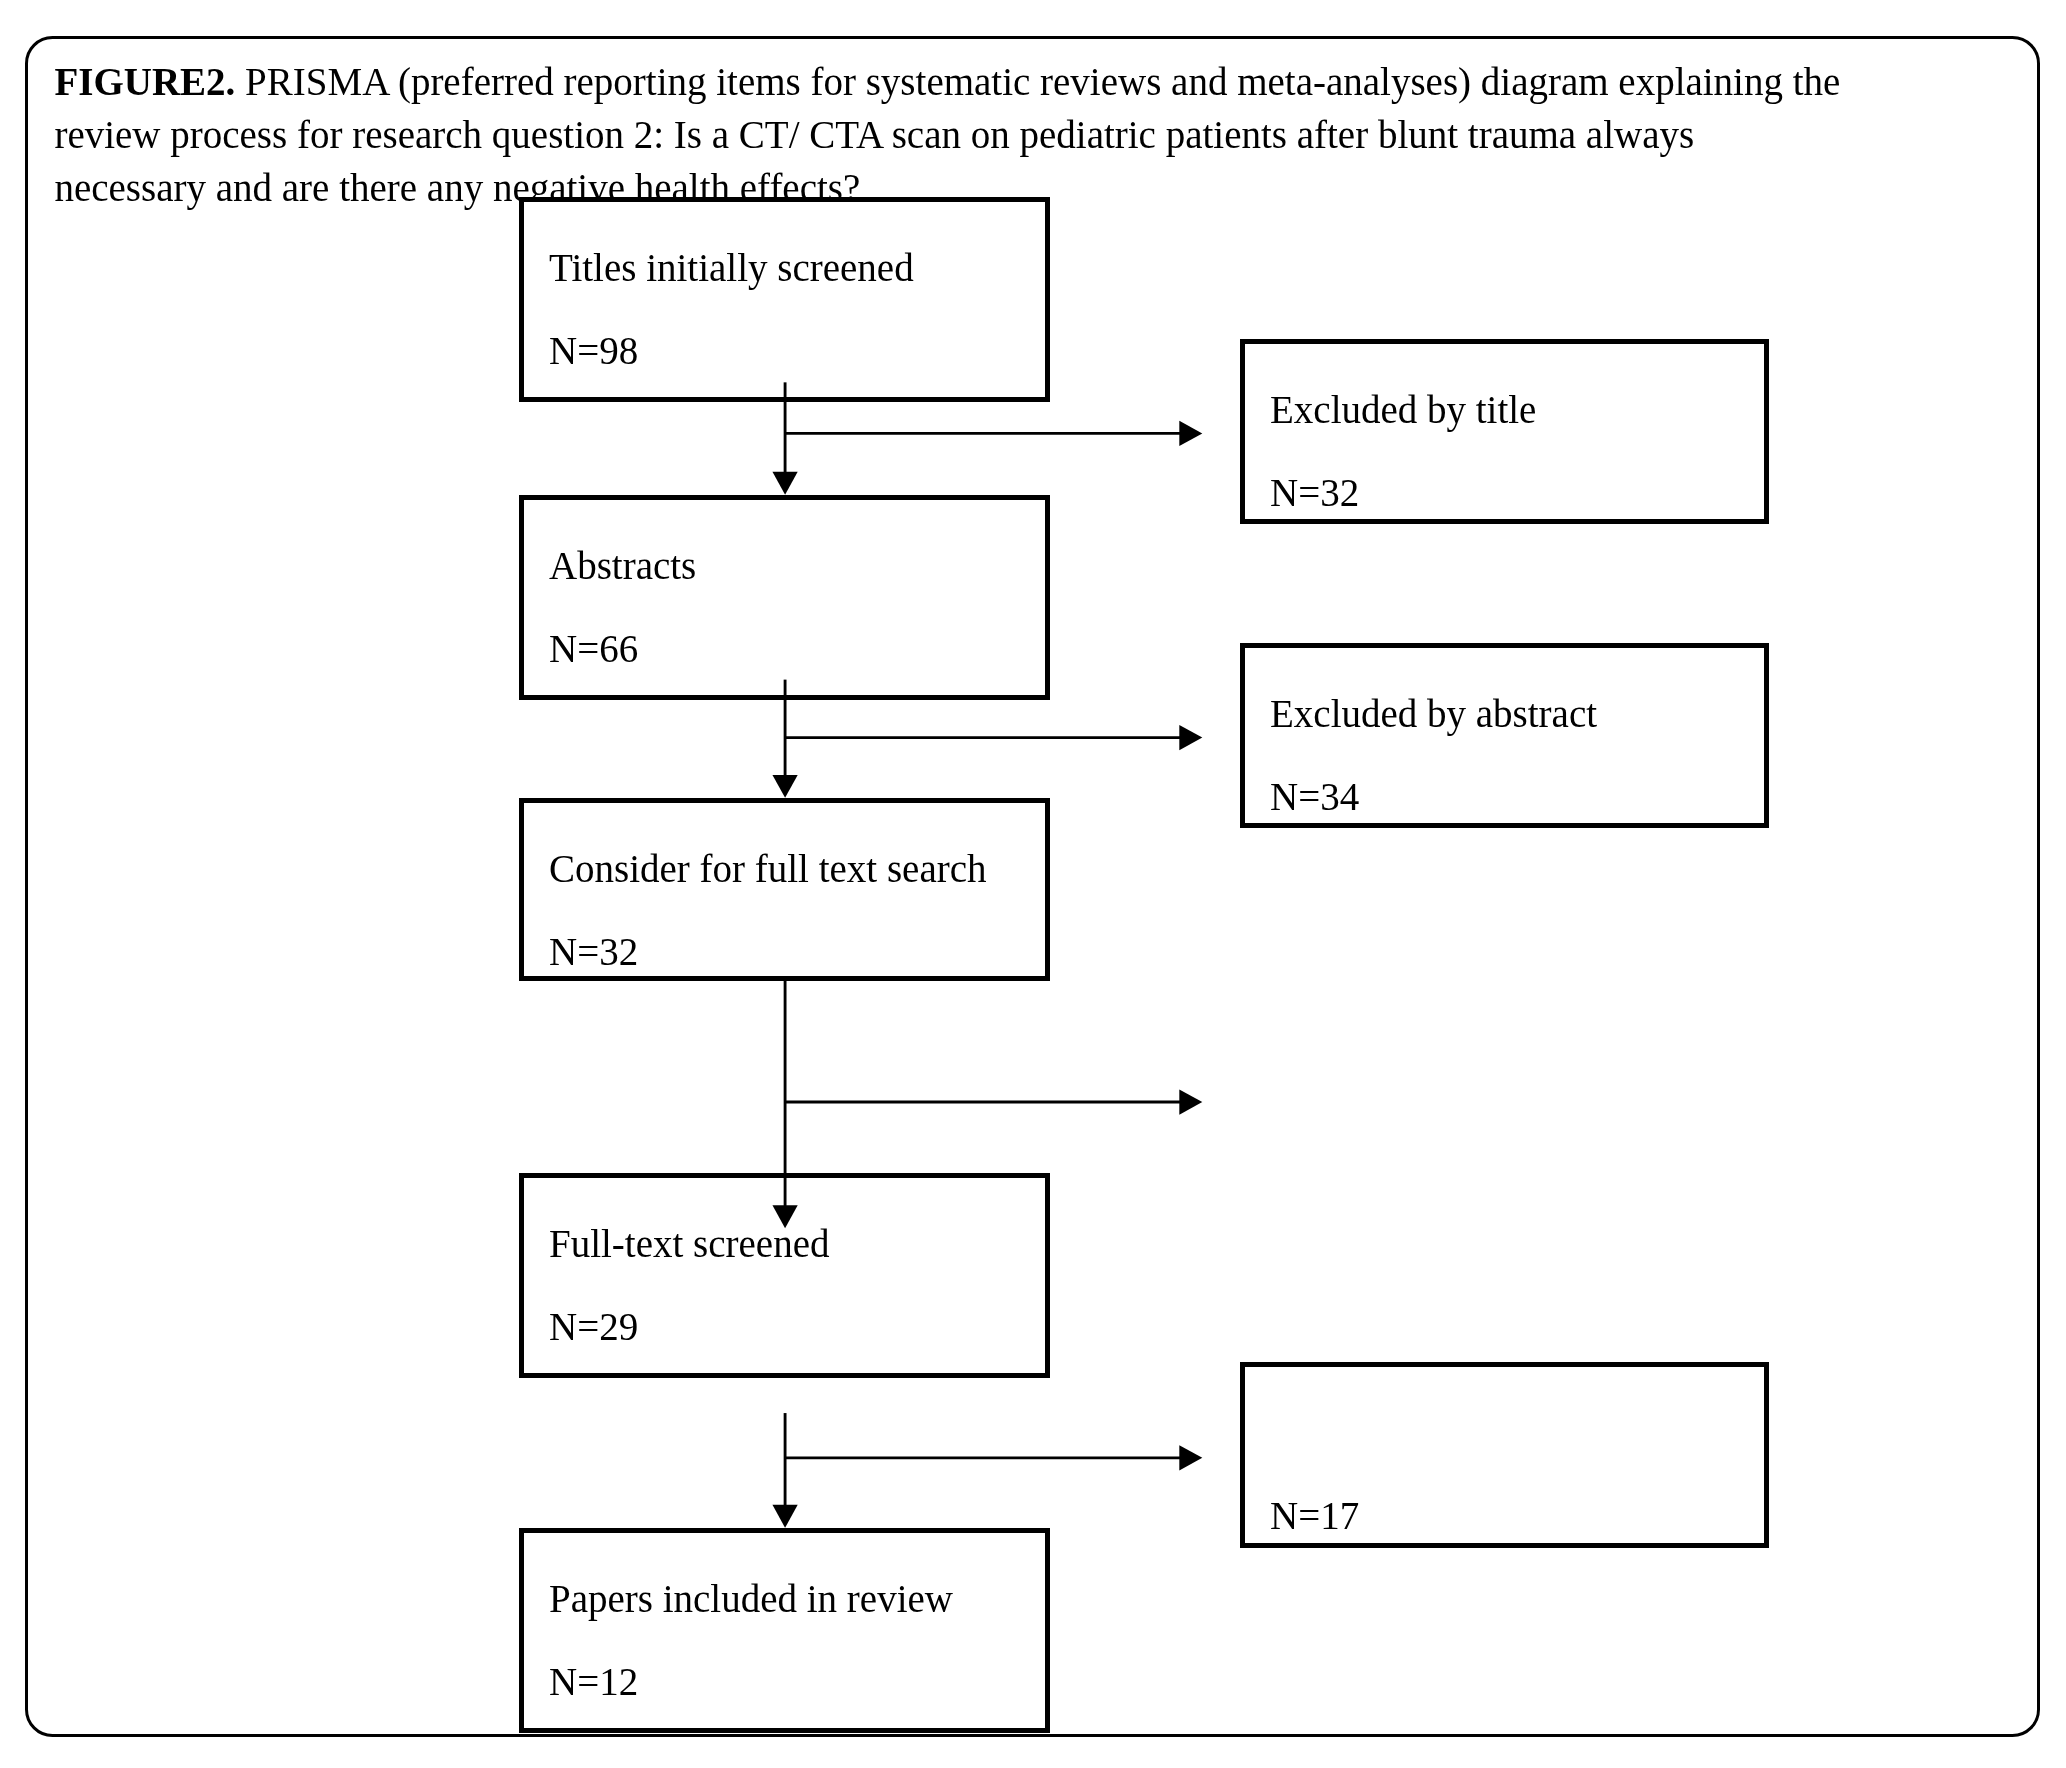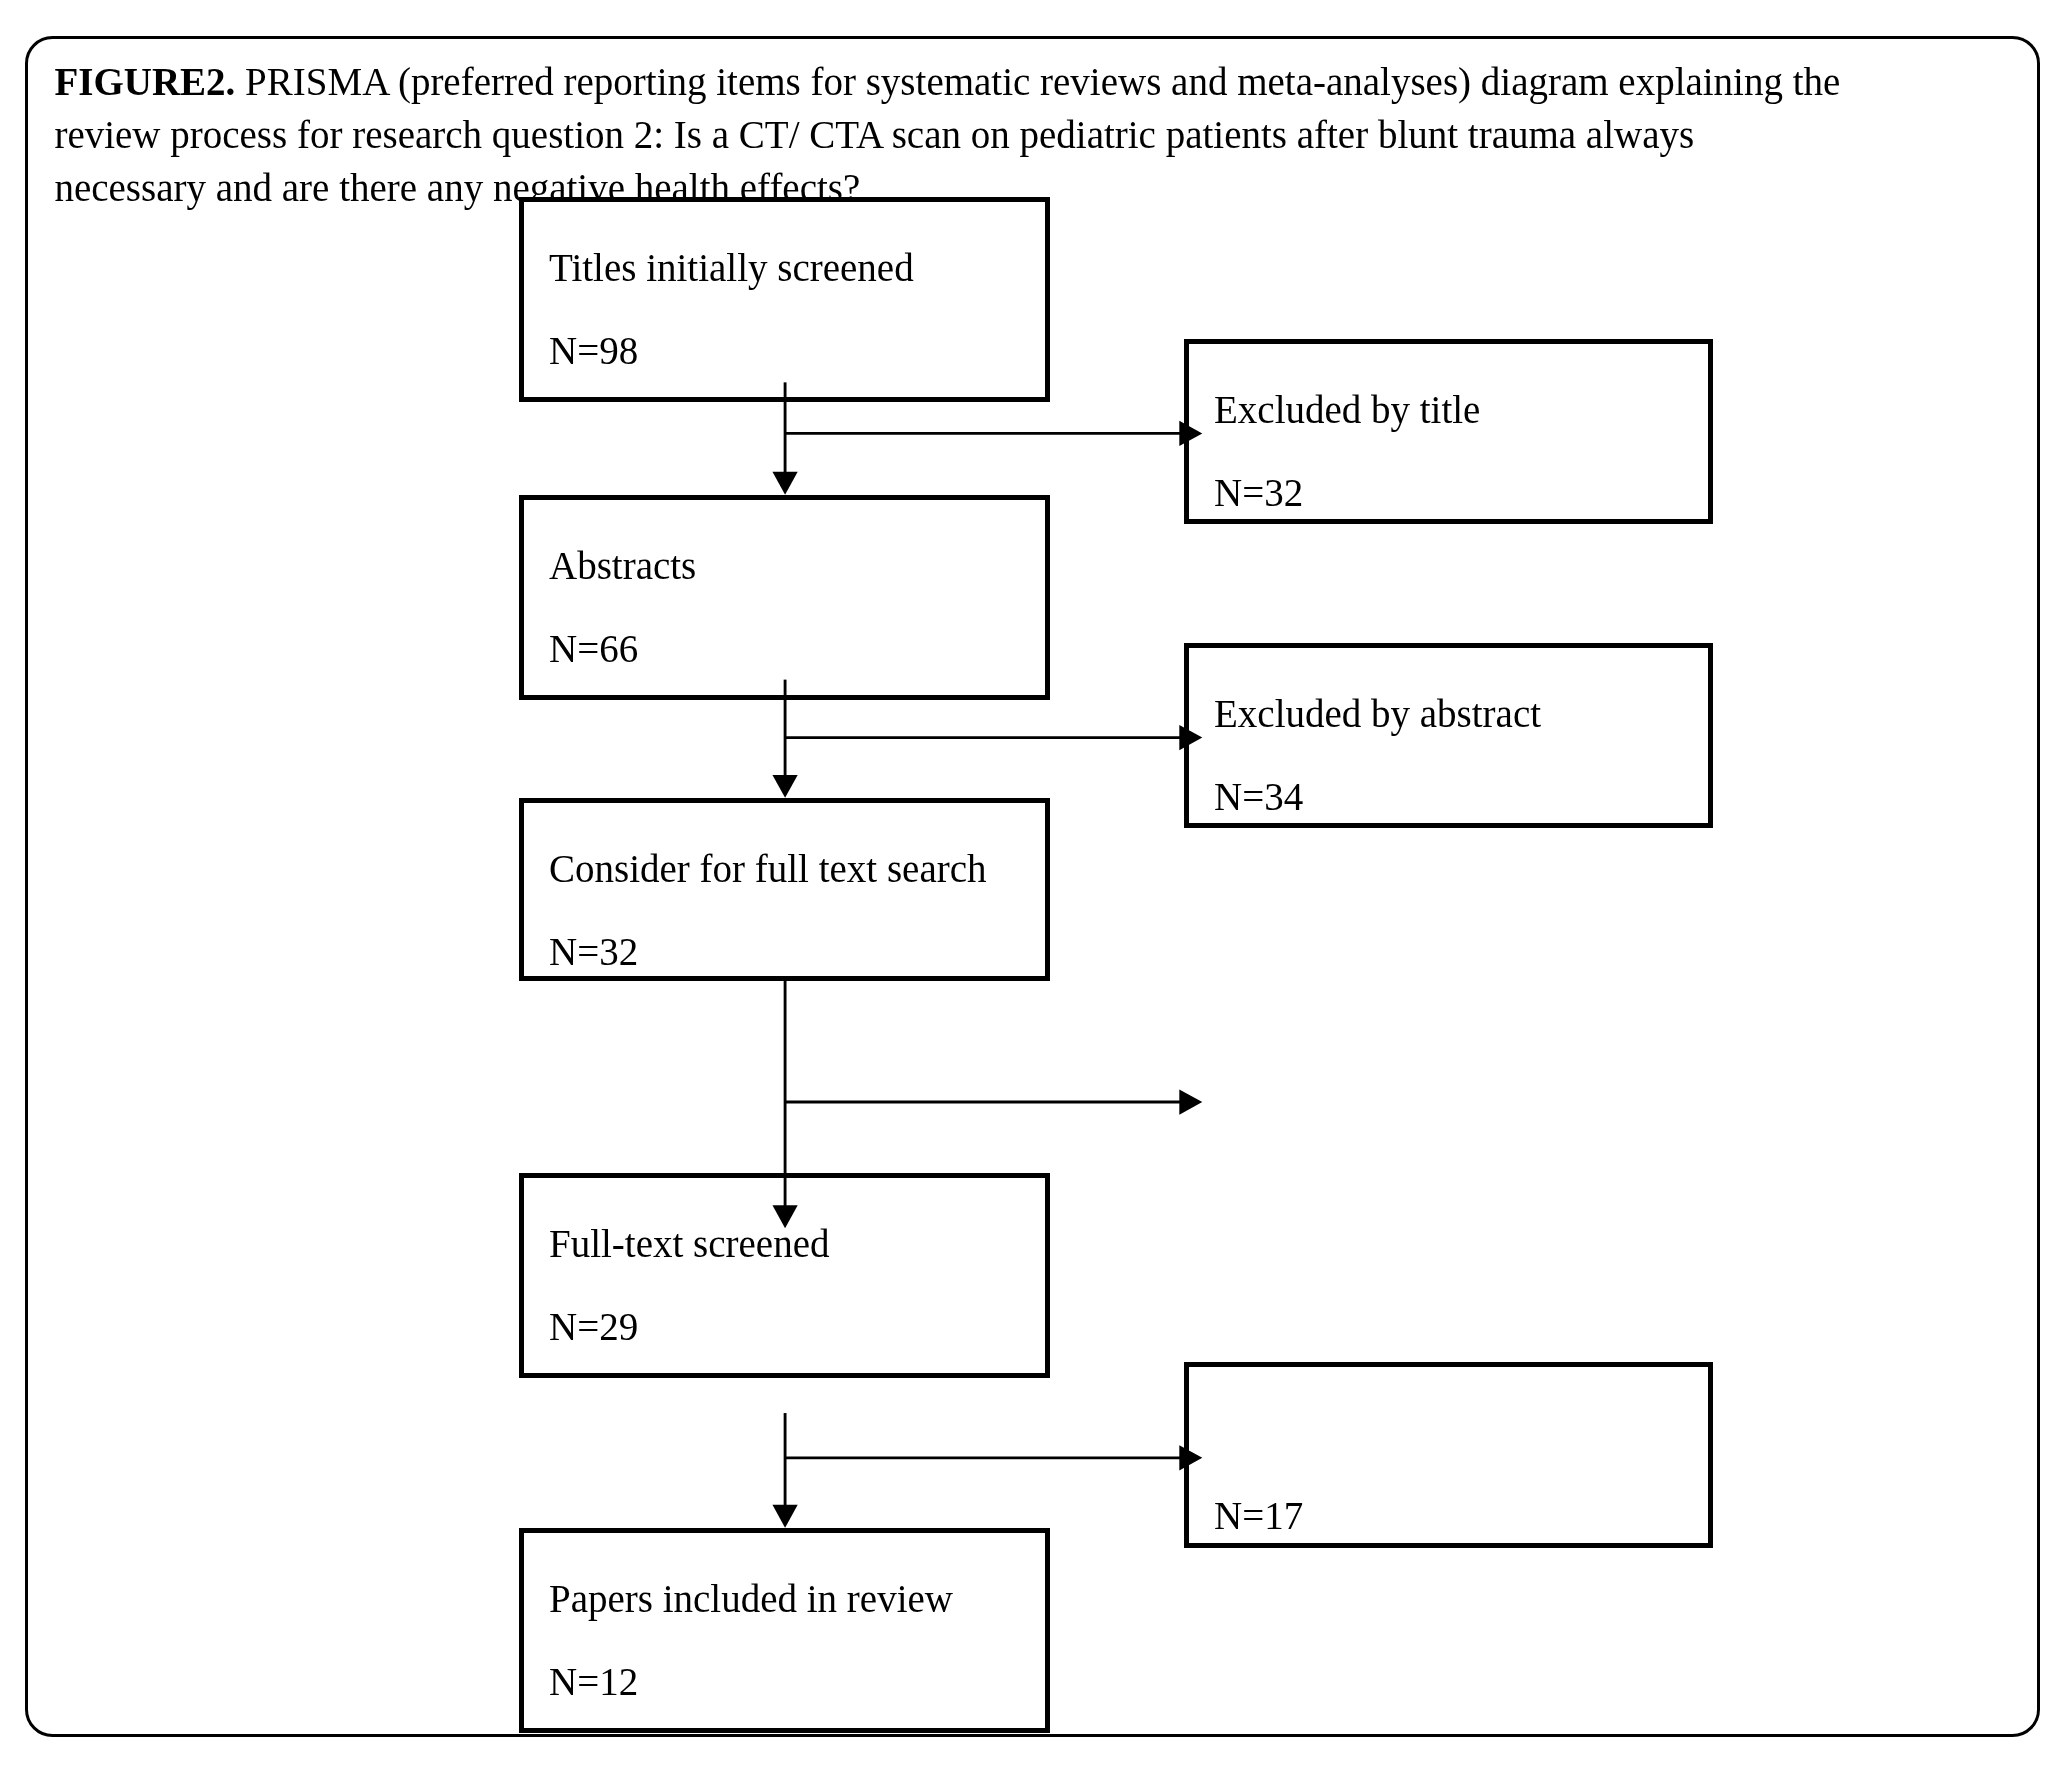--- a/index.html
+++ b/index.html
@@ -30,21 +30,21 @@
   .cap-bold { font-weight: bold; margin-top: 44px; }
   .box {
     position: absolute;
     border: 5.2px solid #000000;
     box-sizing: border-box;
     background: #ffffff;
     font-size: 39px;
     line-height: 1;
   }
   .main { left: 519px; width: 531px; height: 205px; }
-  .side { left: 1184px; width: 529px; height: 185px; }
+  .side { left: 1240px; width: 529px; height: 185px; }
   .b1 { top: 197px; }
   .b2 { top: 495px; padding-left: 33px; }
   .b3 { top: 798px; height: 183px; }
   .b4 { top: 1173px; }
   .b5 { top: 1528px; }
   .s1 { top: 339px; height: 185px; }
   .s2 { top: 643px; }
   .s3 { top: 1007px; }
   .s4 { top: 1362px; height: 186px; }
   .box .label {

